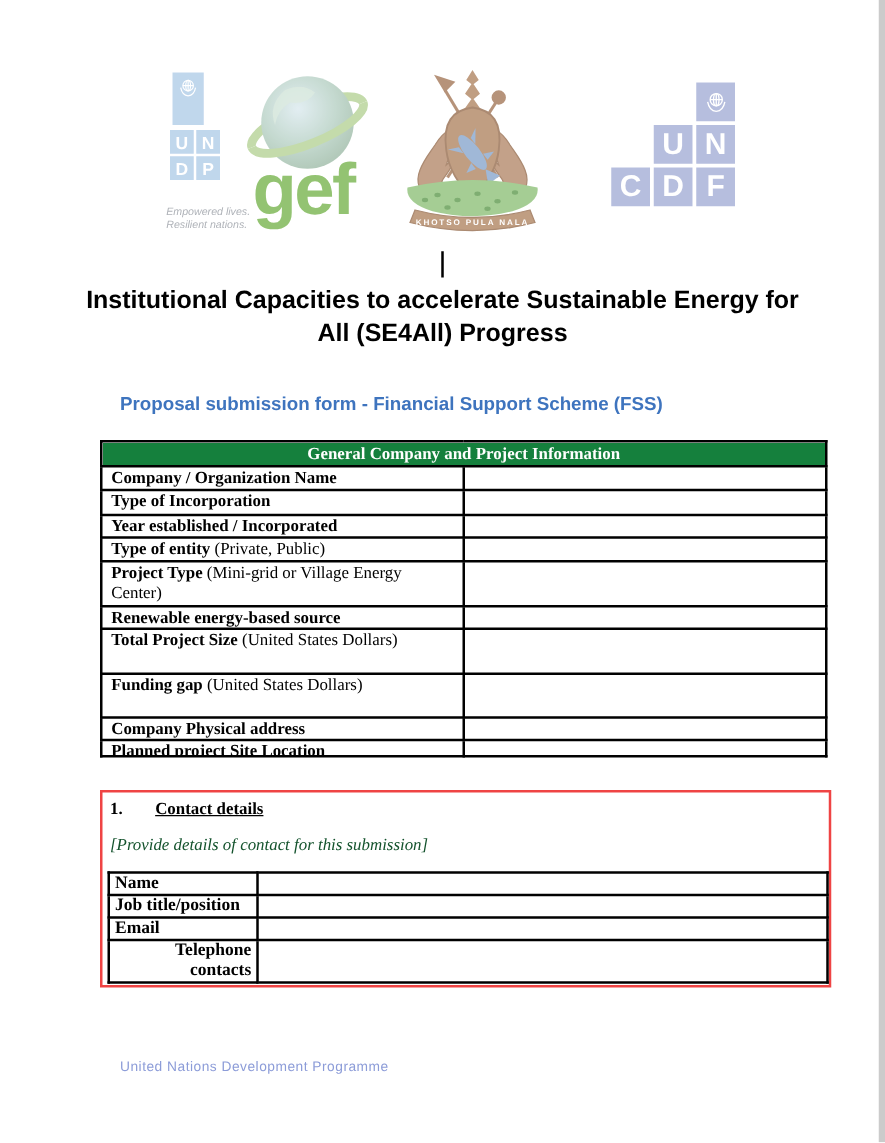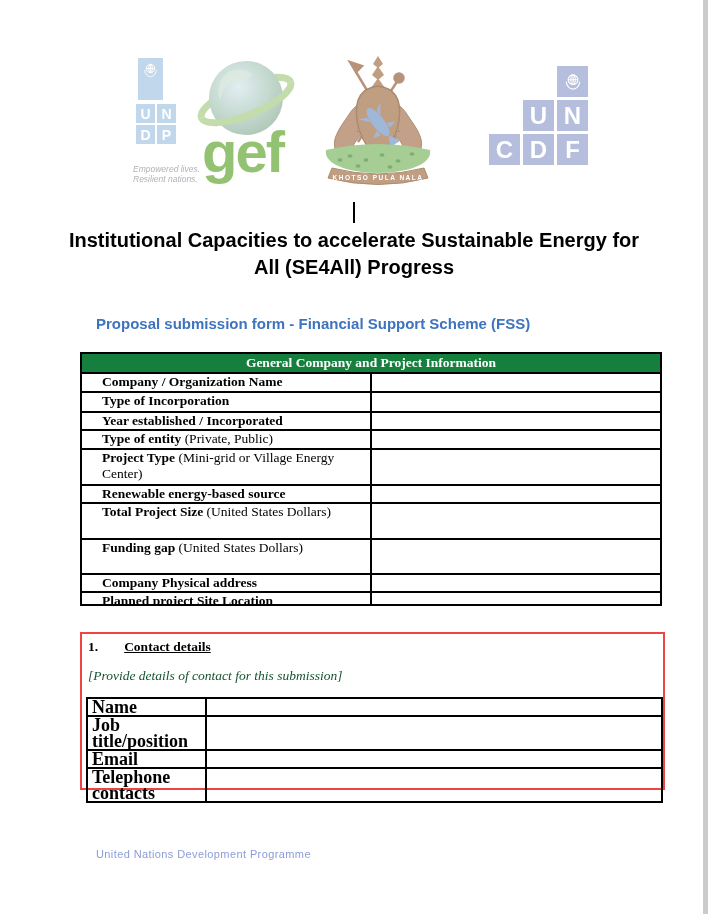--- a/index.html
+++ b/index.html
@@ -36,34 +36,34 @@
          font-size:20px;font-weight:bold;color:#000;line-height:27px;}
   .cursor-bar{display:inline-block;width:2px;height:21px;background:#000;
               vertical-align:-3px;margin-right:1px;}
   
   .subtitle{position:absolute;left:96px;top:315px;font-size:15px;font-weight:bold;color:#3e74be;}
   
   .serif{font-family:"Liberation Serif",serif;}
   table{border-collapse:collapse;table-layout:fixed;}
   .gtable{position:absolute;left:80px;top:352px;width:582px;}
   .gtable td,.gtable th{border:2px solid #000;font-size:13.5px;line-height:16px;
-        padding:0 20px;vertical-align:top;overflow:hidden;}
+        padding:0 7px;vertical-align:top;overflow:hidden;}
   .gtable th{background:#15803d;color:#fff;text-align:center;font-weight:bold;padding:1px 0;}
   .gtable .lbl{width:207px;}
   .gtable .val{width:359px;}
   .clip-inner{height:11px;overflow:hidden;}
   
   .contact-box{position:absolute;left:80px;top:632px;width:581px;height:154px;
                border:2px solid #ef4444;}
   .contact-head{position:absolute;left:6px;top:5px;font-size:13.5px;font-weight:bold;color:#000;}
   .contact-head .num{margin-right:26px;}
   .contact-head .hd{text-decoration:underline;}
   .contact-instr{position:absolute;left:6px;top:34px;font-size:13.5px;font-style:italic;color:#14532d;}
   .ctable{position:absolute;left:4px;top:63px;width:571px;}
-  .ctable td{border:2px solid #000;font-size:18px;line-height:16px;padding:0 4px;
+  .ctable td{border:2px solid #000;font-size:14px;line-height:16px;padding:0 4px;
              vertical-align:top;}
   .ctable .lbl{width:109px;font-weight:bold;}
   .ctable .val{width:446px;}
   
   .footer{position:absolute;left:96px;top:848px;font-size:11px;font-weight:normal;
           color:#8c9cd8;letter-spacing:0.4px;}
 </style>
 </head>
 <body>
 
@@ -245,21 +245,21 @@
         <td class="val"></td>
       </tr>
       <tr style="height:18px;">
         <td class="lbl">Job title/position</td>
         <td class="val"></td>
       </tr>
       <tr style="height:17px;margin-top:12px;">
         <td class="lbl">Email</td>
         <td class="val"></td>
       </tr>
-      <tr style="height:27px;">
+      <tr style="height:27px;text-align:right;">
         <td class="lbl">Telephone contacts</td>
         <td class="val"></td>
       </tr>
     </tbody>
       </table>
   </div>
 
   <div class="footer">United Nations Development Programme</div>
 
   <div class="page-edge"></div>

